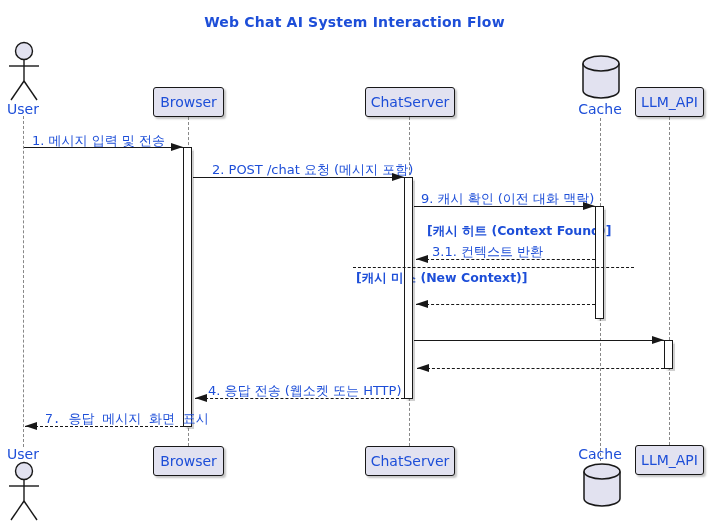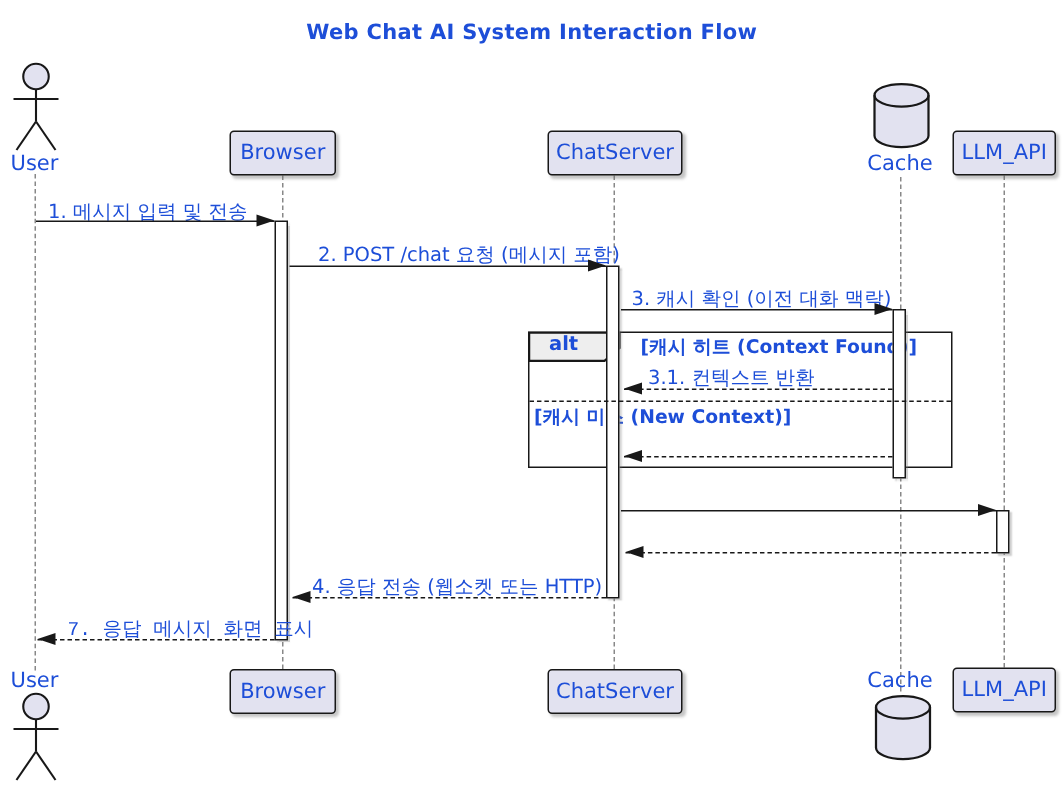--- a/index.html
+++ b/index.html
@@ -68,45 +68,39 @@
   <svg class="icon" style="left:581px;top:54px;" width="40" height="47" viewBox="0 0 40 47">
     <path d="M2,9.5 a18,7.5 0 0 1 36,0 v27 a18,7.5 0 0 1 -36,0 z" fill="#E2E2F0" stroke="#181818" stroke-width="1.5"></path>
     <path d="M2,9.5 a18,7.5 0 0 0 36,0" fill="none" stroke="#181818" stroke-width="1.5"></path>
   </svg>
   <div class="plabel" style="left:576px;top:101px;width:48px;">Cache</div>
 
   <div class="pbox" style="left:635px;top:87px;width:69px;height:30px;">
     <span>LLM_API</span>
   </div>
 
-  <div class="fragment">
-    <svg class="icon" style="left:-1.5px;top:-1.5px;" width="62" height="21" viewBox="0 0 62 21">
-      <path d="M0.75,0.75 L61,0.75 L61,11 L51,19.5 L0.75,19.5 Z" fill="#EEEEEE" stroke="#181818" stroke-width="1.5"></path>
-    </svg>
-    <div class="alt-operator">alt</div>
-  </div>
   <div class="guard" style="left:427px;top:223px;">[캐시 히트 (Context Found)]</div>
   <div class="guard" style="left:356px;top:270px;">[캐시 미스 (New Context)]</div>
 
   <div class="activation" style="left:183px;top:147px;height:278px;"></div>
   <div class="activation" style="left:404px;top:177px;height:220px;"></div>
   <div class="activation" style="left:595px;top:206px;height:111px;"></div>
   <div class="activation" style="left:664px;top:340px;height:27px;"></div>
 
   <div class="divider" style="left:353px;top:267px;width:281px;"></div>
 
   <div class="msg-label" style="left:32px;top:132px;">1. 메시지 입력 및 전송</div>
   <div class="msg-line" style="left:24px;top:147px;width:159px;"></div>
   <div class="ah r" style="left:171px;top:143px;"></div>
 
   <div class="msg-label" style="left:212px;top:161px;">2. POST /chat 요청 (메시지 포함)</div>
   <div class="msg-line" style="left:193px;top:177px;width:211px;"></div>
   <div class="ah r" style="left:392px;top:173px;"></div>
 
-  <div class="msg-label" style="left:421px;top:190px;">3. 캐시 확인 (이전 대화 맥락)</div>
+  <div class="msg-label" style="left:421px;top:190px;">9. 캐시 확인 (이전 대화 맥락)</div>
   <div class="msg-line" style="left:414px;top:206px;width:181px;"></div>
   <div class="ah r" style="left:583px;top:202px;"></div>
 
   <div class="msg-label" style="left:432px;top:243px;">3.1. 컨텍스트 반환</div>
   <div class="msg-line dashed" style="left:416px;top:259px;width:179px;"></div>
   <div class="ah l" style="left:416px;top:255px;"></div>
 
   <div class="msg-line dashed" style="left:416px;top:304px;width:179px;"></div>
   <div class="ah l" style="left:416px;top:300px;"></div>
 

